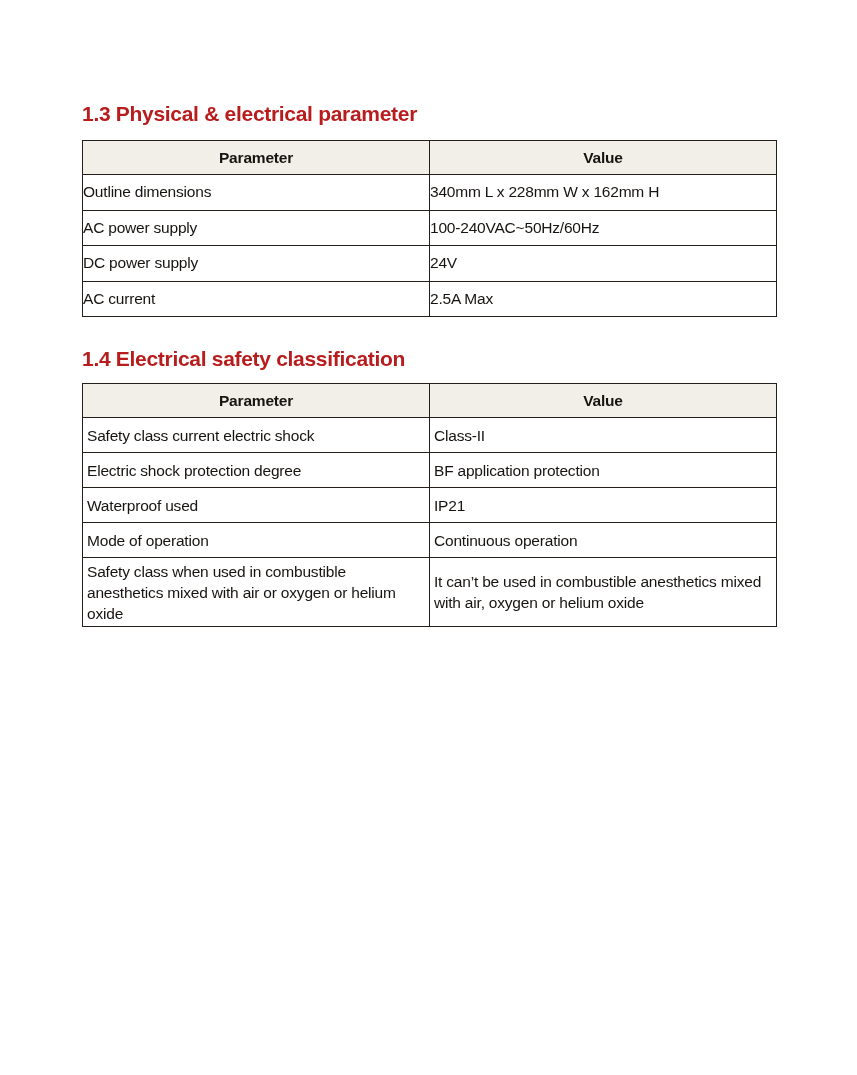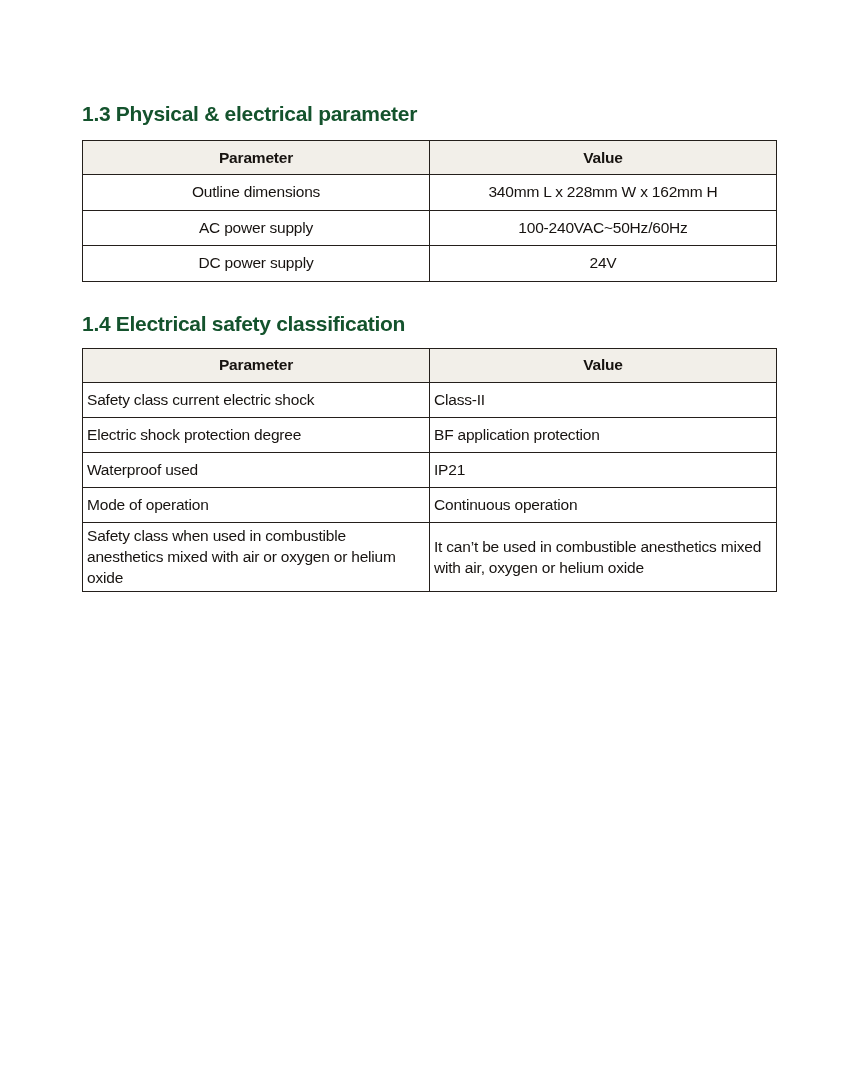--- a/index.html
+++ b/index.html
@@ -18,21 +18,21 @@
     position: relative;
   }
   .content {
     padding: 101px 80px 0 82px;
   }
   .section-heading {
     font-size: 21px;
     font-weight: 700;
     line-height: 26px;
     letter-spacing: -0.3px;
-    color: #14532d;
+    color: #b91c1c;
   }
   .heading-1 { margin-bottom: 13px; }
   .heading-2 { margin-top: 29px; margin-bottom: 11px; }
   table.spec-table {
     width: 695px;
     border-collapse: collapse;
     table-layout: fixed;
     padding-left: 44px;
   }
   table.spec-table th,
@@ -45,21 +45,20 @@
   }
   table.spec-table th {
     background: #f2efe9;
     font-weight: 700;
     text-align: center;
     height: 34px;
   }
   table.spec-table col { width: 50%; }
   table.t1 td {
     height: 35.5px;
-    text-align: center;
   }
   table.t2 td {
     height: 35px;
     text-align: left;
     padding: 2px 6px 2px 4px;
     line-height: 21px;
   }
   table.t2 tr.tall-row td {
     height: 69px;
   }
@@ -88,20 +87,24 @@
           <td>Outline dimensions</td>
           <td>340mm L x 228mm W x 162mm H</td>
         </tr>
         <tr>
           <td>AC power supply</td>
           <td>100-240VAC~50Hz/60Hz</td>
         </tr>
         <tr>
           <td>DC power supply</td>
           <td>24V</td>
+        </tr>
+        <tr>
+          <td>AC current</td>
+          <td>2.5A Max</td>
         </tr>
       </tbody>
     </table>
 
     <div class="section-heading heading-2">1.4 Electrical safety classification</div>
 
     <table class="spec-table t2">
       <colgroup>
           <col>
           <col>

